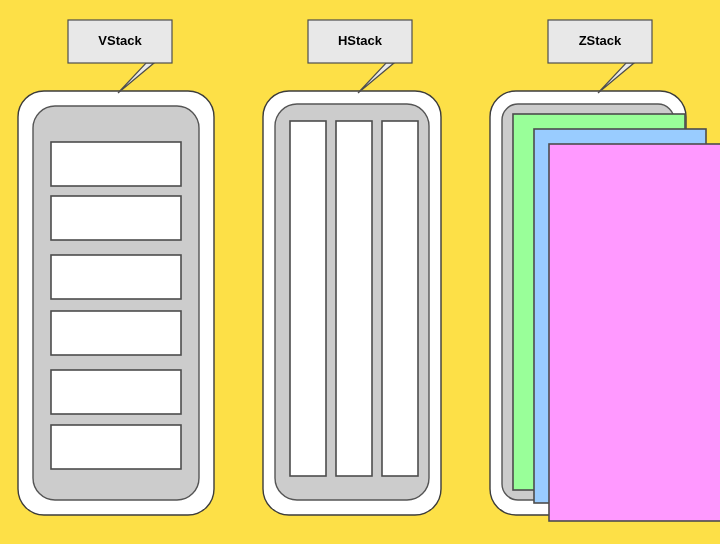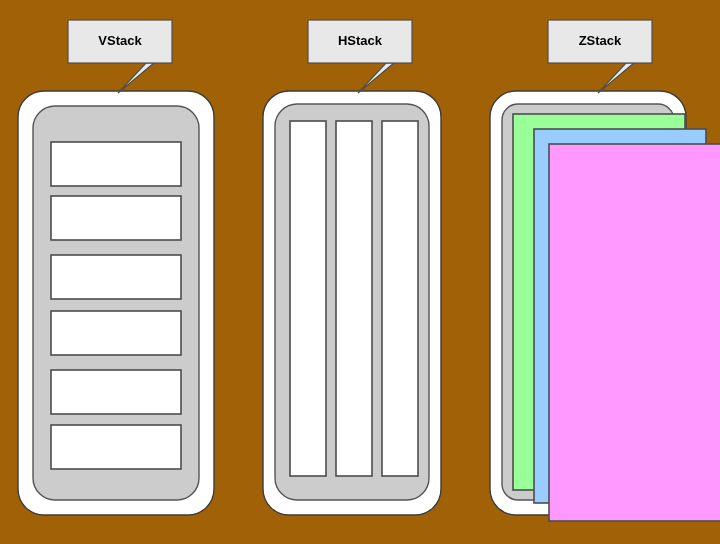--- a/index.html
+++ b/index.html
@@ -10,21 +10,21 @@
   body {
     width: 720px;
     height: 544px;
     font-family: "Liberation Sans", sans-serif;
     overflow: hidden;
   }
   #canvas {
     position: relative;
     width: 720px;
     height: 544px;
-    background: #a16207;
+    background: #fde047;
   }
   #canvas > svg {
     position: absolute;
     left: 0;
     top: 0;
   }
   .callout-label {
     font-family: "Liberation Sans", sans-serif;
     font-size: 13px;
     font-weight: bold;

